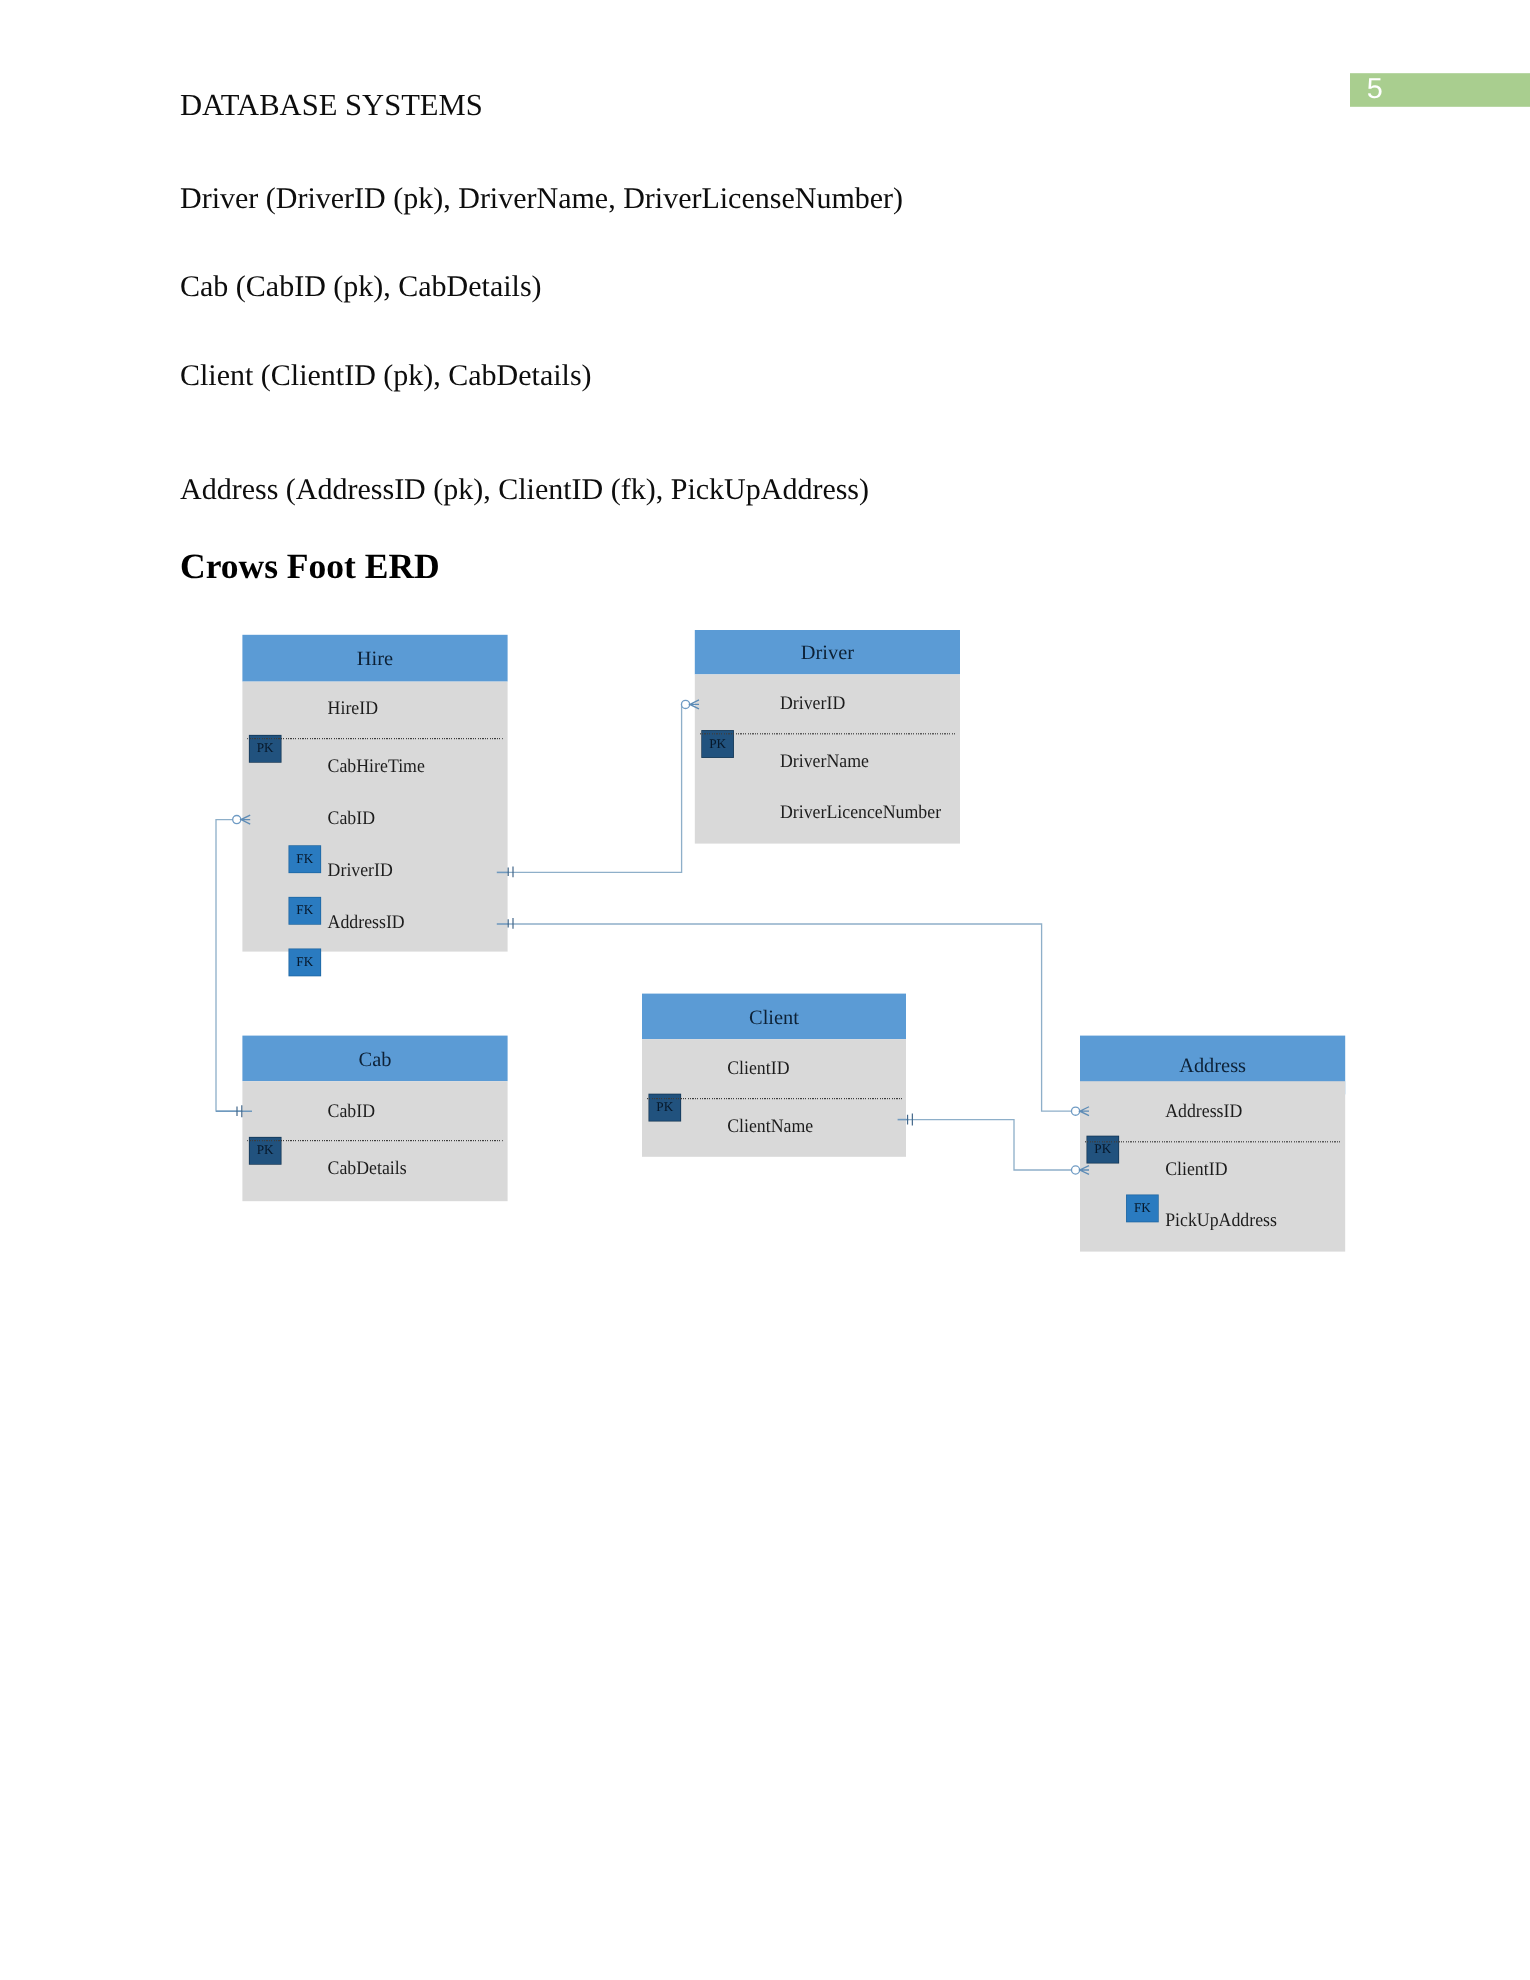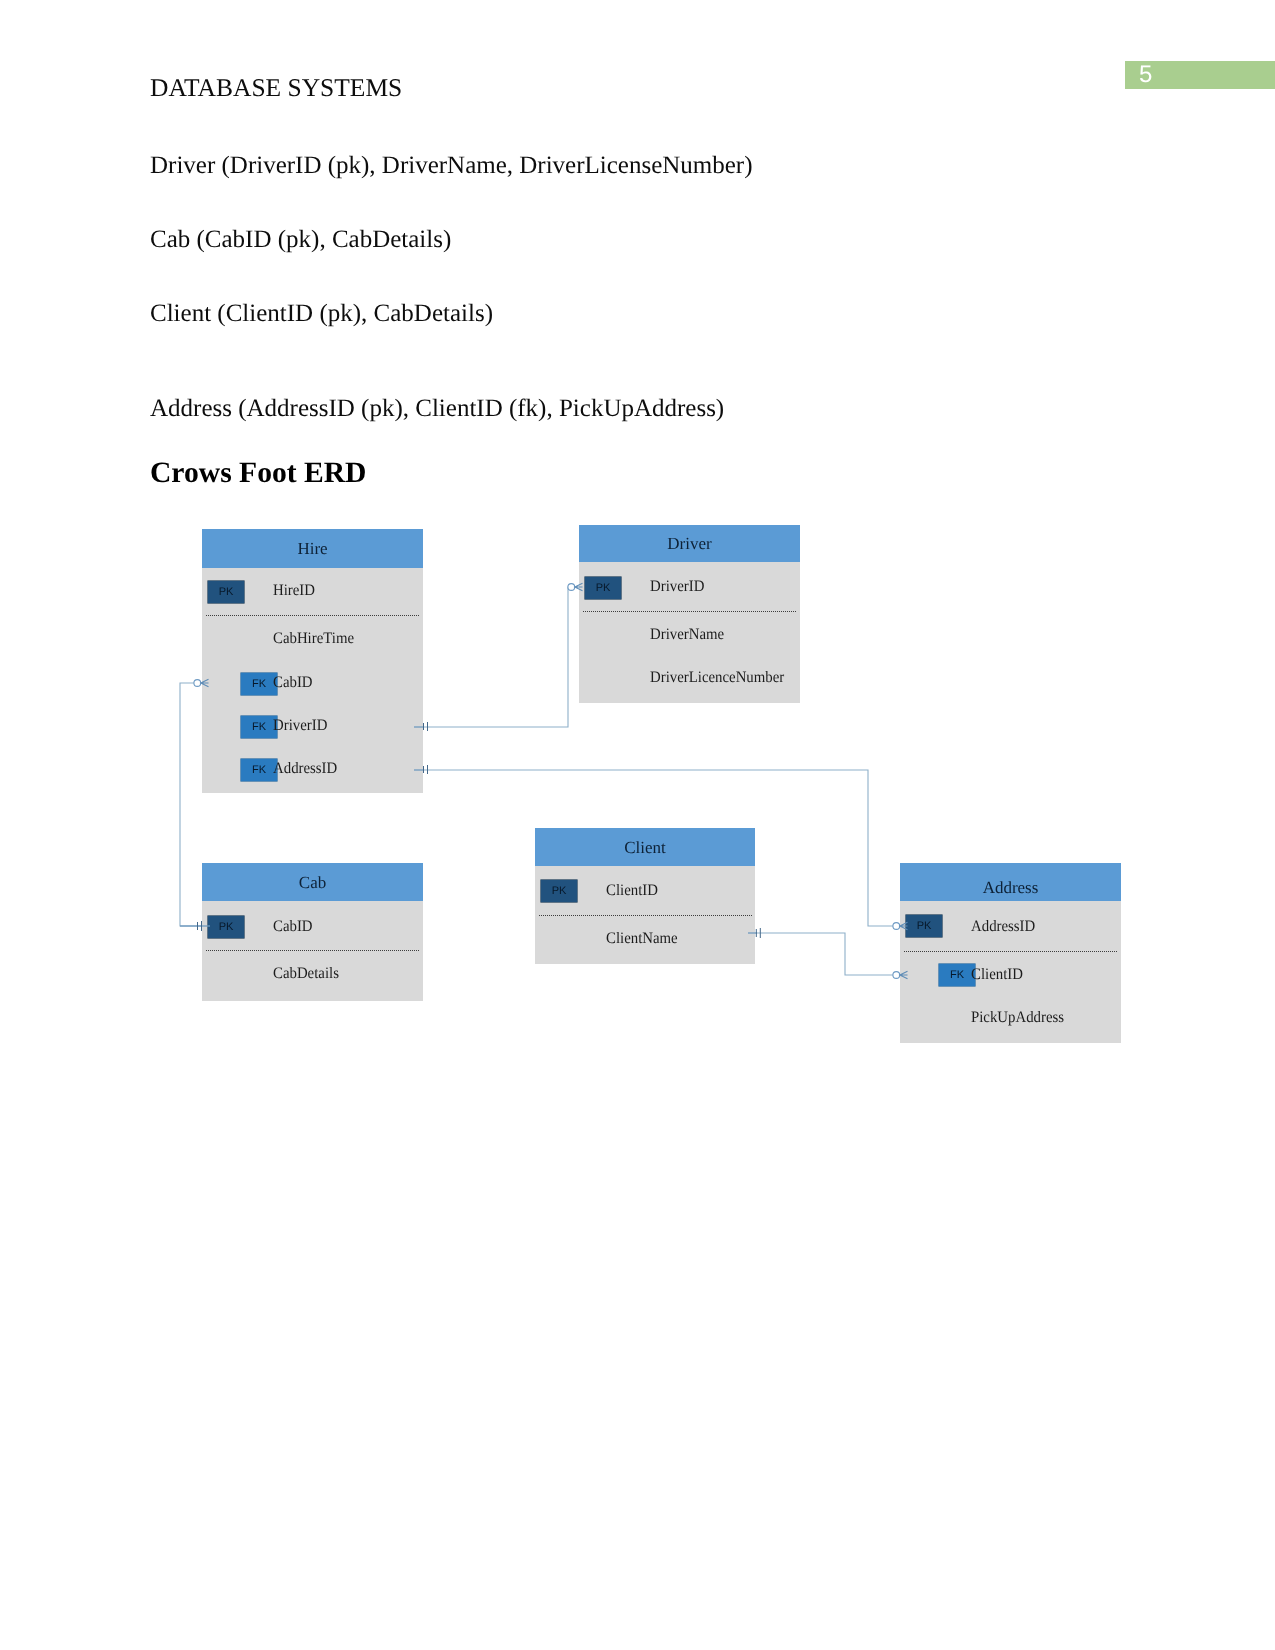--- a/index.html
+++ b/index.html
@@ -18,23 +18,23 @@
   .para{position:absolute;left:150px;font-size:25px;line-height:30px;color:#0d0d0d;white-space:nowrap;}
   .h2{position:absolute;left:150px;font-size:29.6px;line-height:32px;font-weight:bold;color:#000;white-space:nowrap;}
 
   
   .erd{position:absolute;left:0;top:0;width:1275px;height:1650px;}
   .ent{position:absolute;box-sizing:border-box;}
   .ent-hd{position:absolute;left:0;top:0;width:100%;background:#5B9BD5;
           text-align:center;color:#0d2136;font-size:17px;line-height:100%;
           display:flex;align-items:center;justify-content:center;}
   .ent-body{position:absolute;left:0;width:100%;background:#D9D9D9;}
-  .badge{position:absolute;width:36px;height:22px;font-family:Liberation Sans, sans-serif;
+  .badge{position:absolute;width:26px;height:22px;font-family:Liberation Serif, serif;
          font-size:11px;color:#07182a;display:flex;align-items:center;justify-content:center;
-         letter-spacing:0px;}
+         letter-spacing:0px;margin-top:32px;}
   .badge.pk{background:#21527E;box-shadow:0 0 0 0.6px #123452;}
   .badge.fk{background:#2A7BC0;box-shadow:0 0 0 0.6px #1d649f;}
   .attr-label{position:absolute;font-size:16px;line-height:18px;color:#1c1c1c;white-space:nowrap;transform:scaleX(0.927);transform-origin:left center;}
   .divider{position:absolute;height:1.3px;background-image:repeating-linear-gradient(to right,#3d3d3d 0 1px,rgba(0,0,0,0) 1px 2px);}
   svg.links{position:absolute;left:0;top:0;width:1275px;height:1650px;overflow:visible;}
 </style>
 </head>
 <body>
 
 <div class="page">

